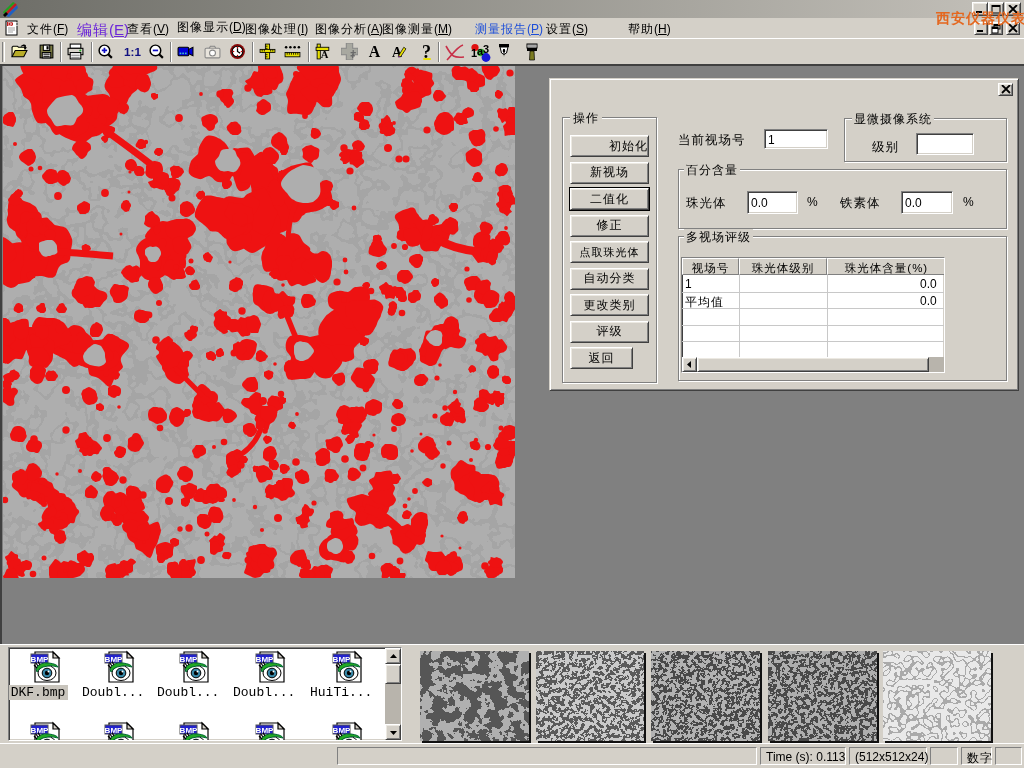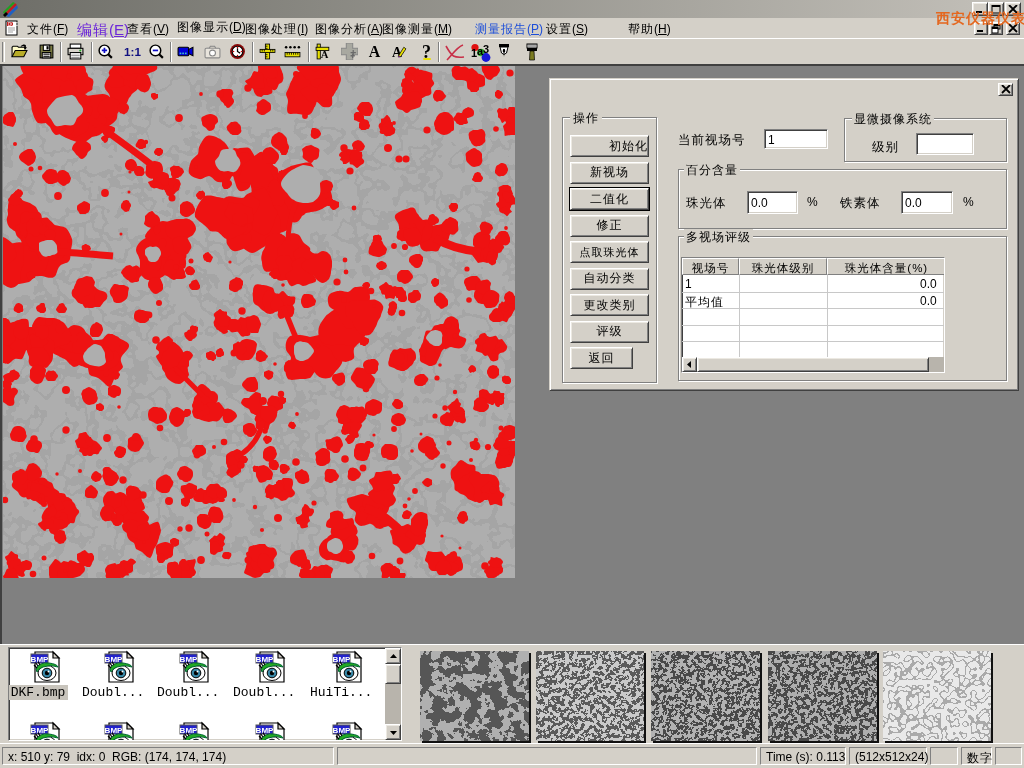--- a/index.html
+++ b/index.html
@@ -1174,20 +1174,19 @@
 <feComponentTransfer in="t" result="m">
         <feFuncA type="discrete" tableValues="0 0 0 0 1 0 0 0 0 0"></feFuncA>
       </feComponentTransfer>
 <feFlood flood-color="#aaaaaa" result="f"></feFlood>
 <feComposite in="f" in2="m" operator="in"></feComposite>
 </filter>
 <rect width="108" height="90" fill="#e9e9e9"></rect>
 <rect width="108" height="90" filter="url(#t15)"></rect>
 </svg>
 <div class="abs" style="left:0;top:743px;width:1024px;height:25px;background:#d4d0c8;border-top:1px solid #fff">
-    <div class="abs" style="left:2px;top:3px;width:332px;height:18px;border:1px solid;border-color:#808080 #fff #fff #808080;font-size:12px;padding:2px 0 0 5px;white-space:nowrap">x: 510 y: 79&nbsp; idx: 0&nbsp; RGB: (174, 174, 174)</div>
     <div class="abs" style="left:337px;top:3px;width:420px;height:18px;border:1px solid;border-color:#808080 #fff #fff #808080;font-size:12px;padding:2px 0 0 5px;white-space:nowrap"></div>
     <div class="abs" style="left:760px;top:3px;width:86px;height:18px;border:1px solid;border-color:#808080 #fff #fff #808080;font-size:12px;padding:2px 0 0 5px;white-space:nowrap">Time (s): 0.113</div>
     <div class="abs" style="left:849px;top:3px;width:78px;height:18px;border:1px solid;border-color:#808080 #fff #fff #808080;font-size:12px;padding:2px 0 0 5px;white-space:nowrap">(512x512x24)</div>
     <div class="abs" style="left:930px;top:3px;width:28px;height:18px;border:1px solid;border-color:#808080 #fff #fff #808080;font-size:12px;padding:2px 0 0 5px;white-space:nowrap"></div>
     <div class="abs" style="left:961px;top:3px;width:31px;height:18px;border:1px solid;border-color:#808080 #fff #fff #808080;font-size:12px;padding:2px 0 0 5px;white-space:nowrap"><span class="cjk">数字</span></div>
     <div class="abs" style="left:995px;top:3px;width:27px;height:18px;border:1px solid;border-color:#808080 #fff #fff #808080;font-size:12px;padding:2px 0 0 5px;white-space:nowrap"></div>
   </div>
 <div class="abs" style="left:936px;top:10px;font-size:14px;letter-spacing:1px;color:#e4671f;font-weight:bold;white-space:nowrap;z-index:50">西安仪器仪表</div>
 </body></html>

